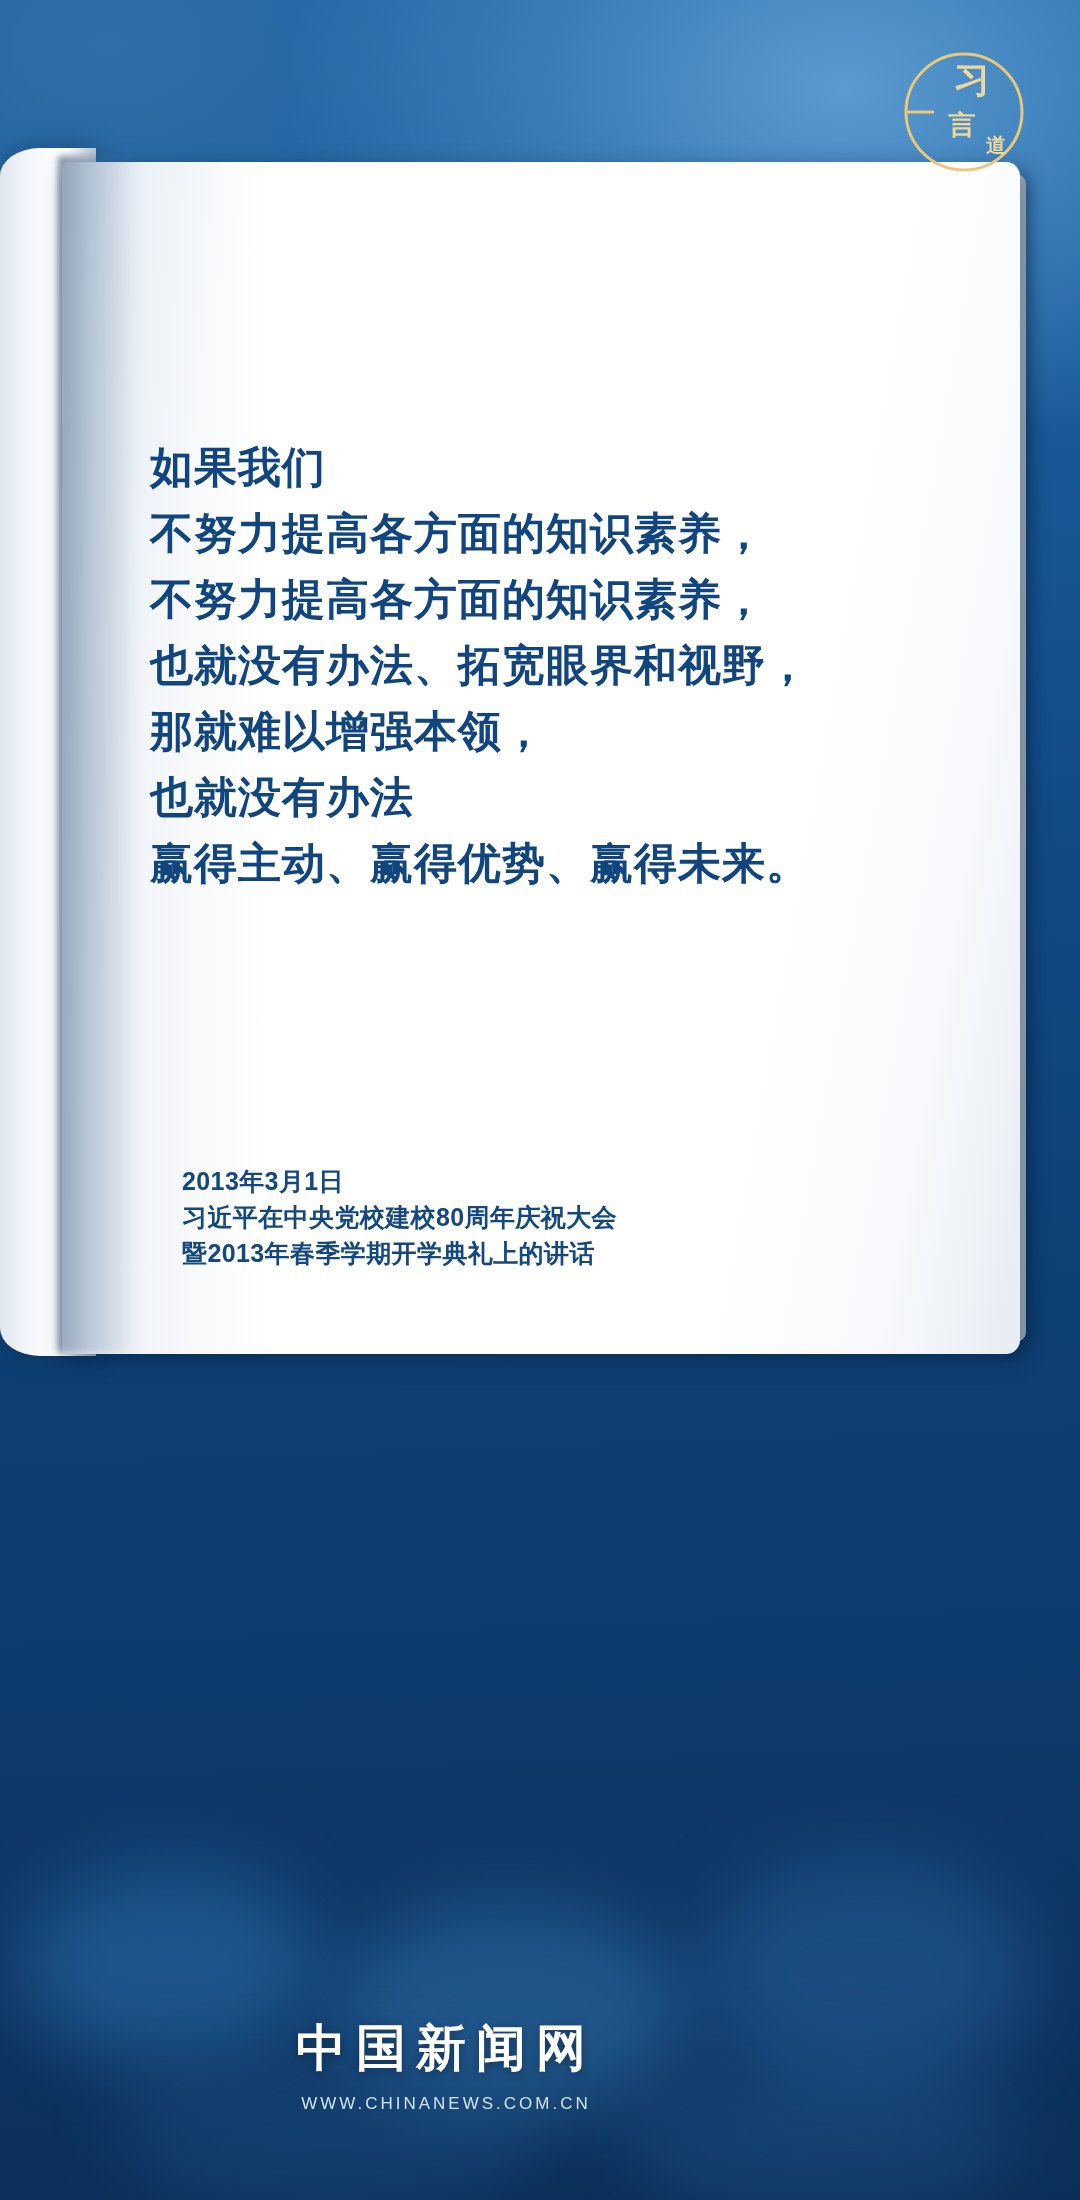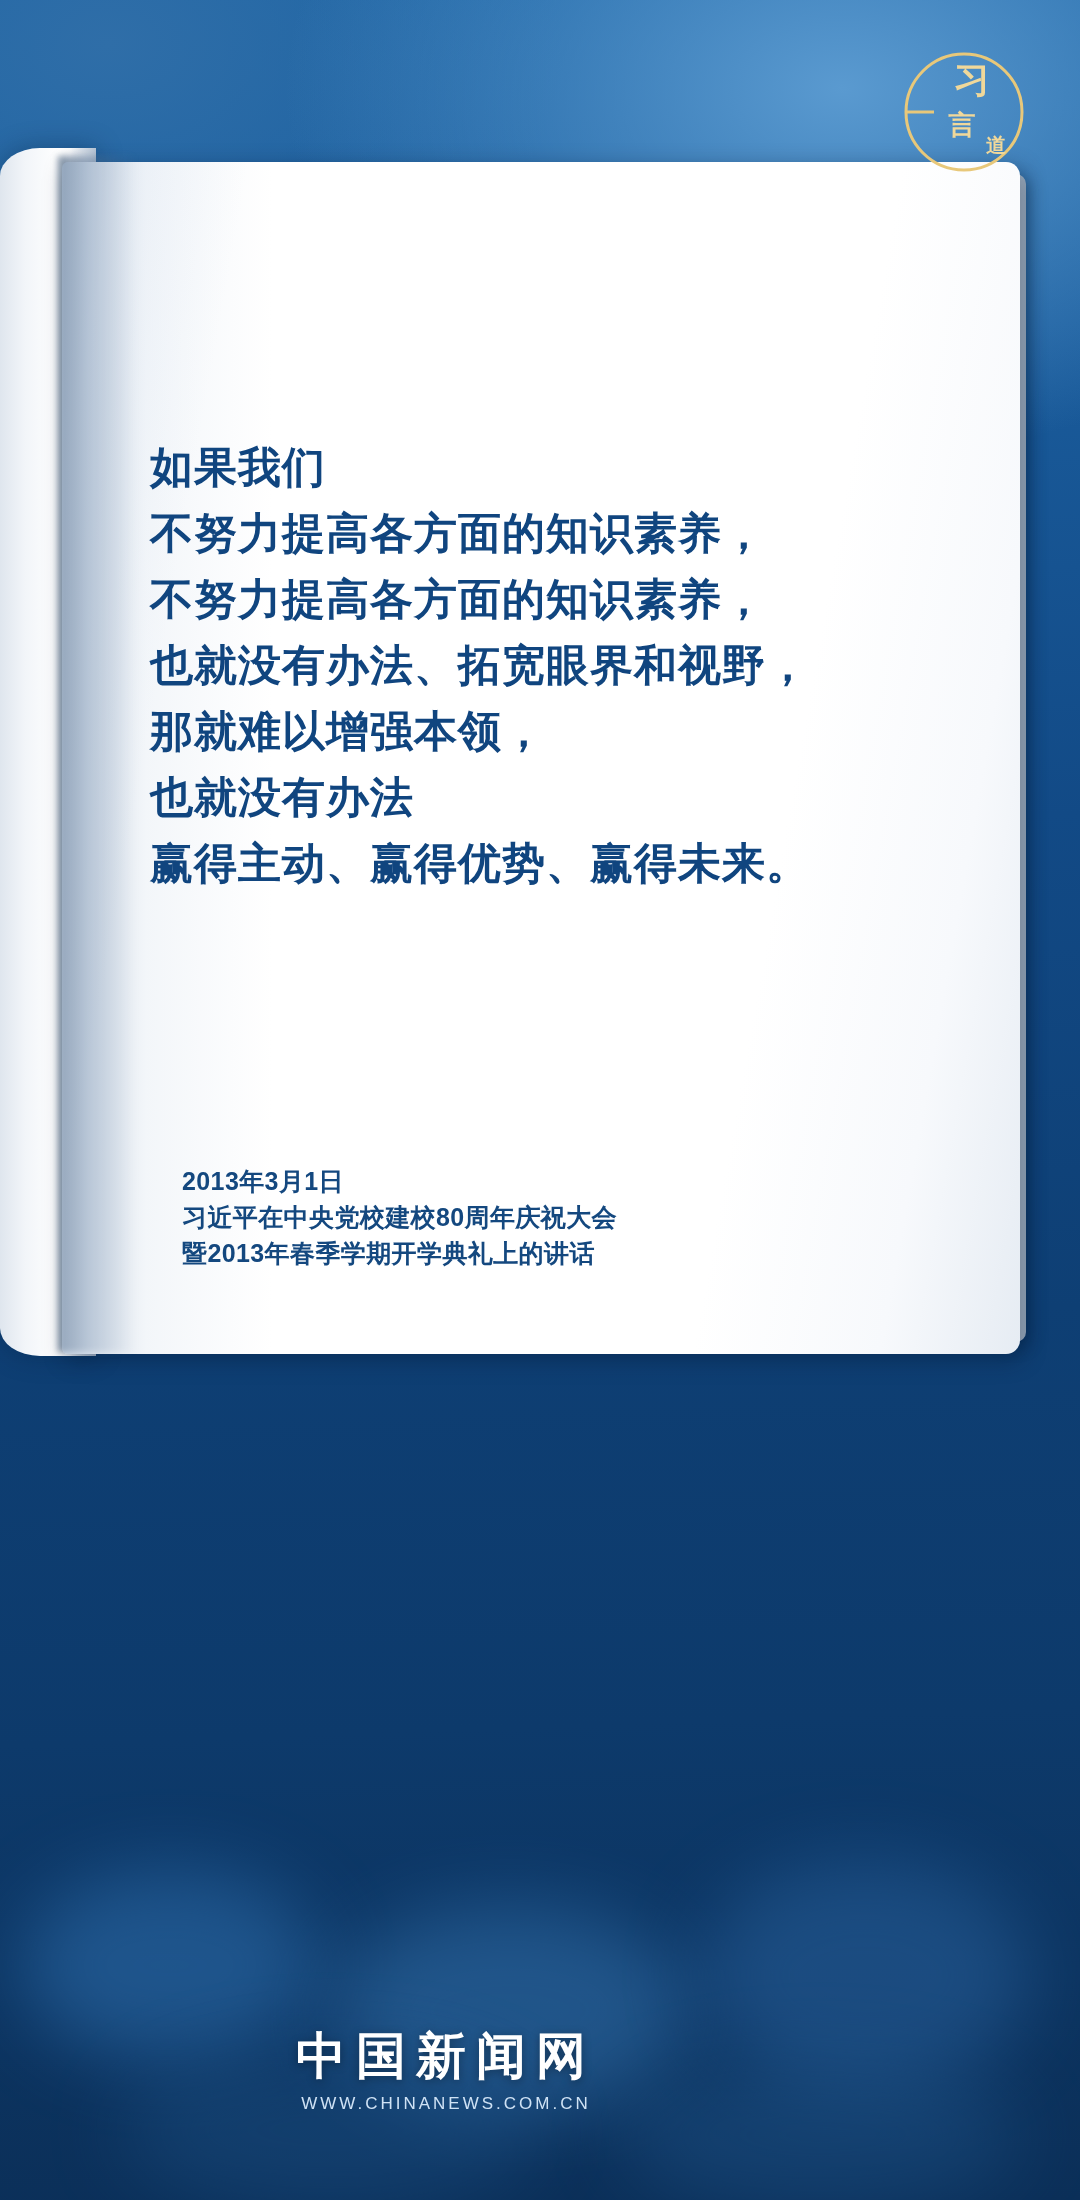--- a/index.html
+++ b/index.html
@@ -171,21 +171,21 @@
   .cn-logo {
     display: inline-block;
     color: #ffffff;
     font-family: "DejaVu Serif", serif;
     font-weight: 700;
     font-size: 50px;
     letter-spacing: 10px;
     text-shadow: 0 2px 10px rgba(0,0,0,.35);
   }
   .cn-url {
-    margin-top: 4px;
+    margin-top: 12px;
     color: #cfe2f5;
     font-size: 17px;
     letter-spacing: 3px;
     font-family: "Liberation Sans", sans-serif;
   }
 </style>
 </head>
 <body>
 
 <div class="poster">

